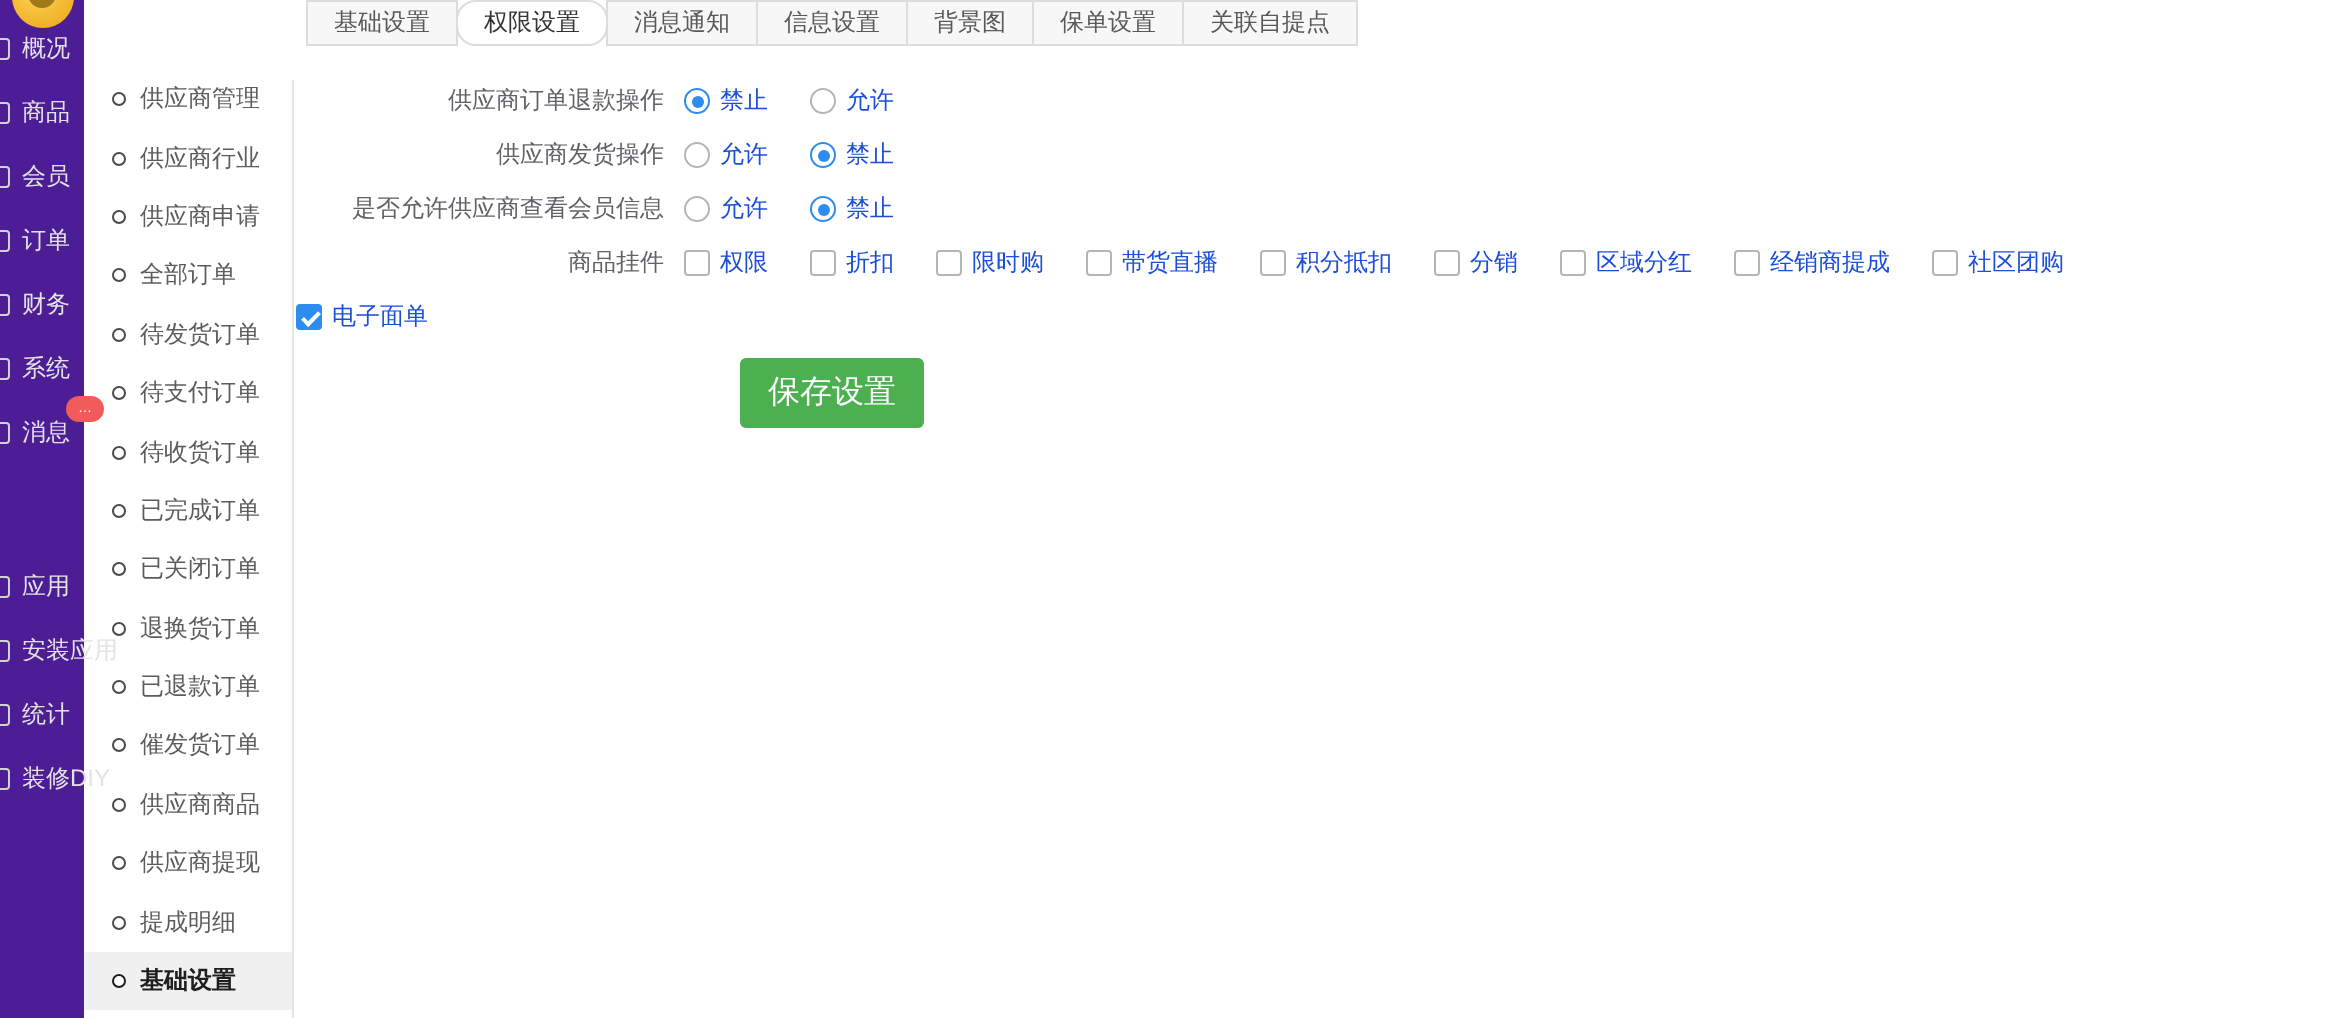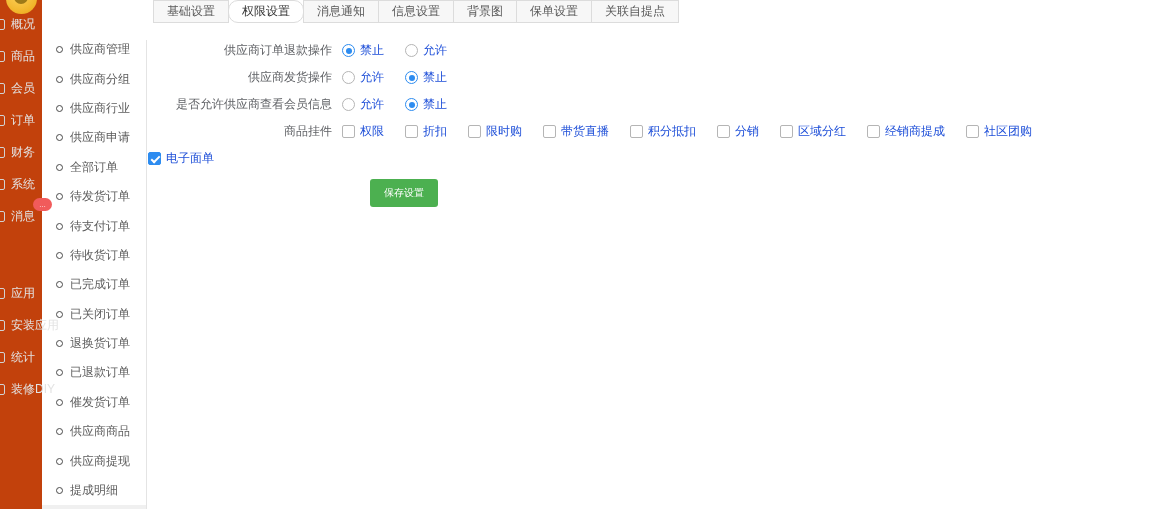--- a/index.html
+++ b/index.html
@@ -2,21 +2,21 @@
 <html><head>
 <meta charset="utf-8">
 <style>
   * { box-sizing: border-box; }
   html,body { margin:0; padding:0; }
   body {
     width:1169px; height:509px; overflow:hidden; position:relative;
     background:#fff; font-family:"Liberation Sans","DejaVu Sans",sans-serif;
   }
   
-  .dark-sidebar { position:absolute; left:0; top:0; width:42px; height:509px; background:#c2410c; z-index:2; }
+  .dark-sidebar { position:absolute; left:0; top:0; width:42px; height:509px; background:#4c1d95; z-index:2; }
   .logo { position:absolute; left:6px; top:-17px; width:31px; height:31px; border-radius:50%;
           background:radial-gradient(circle at 42% 35%, #ffd45e 0%, #f0b429 70%, #d99a16 100%); cursor:pointer; }
   .logo::after { content:""; position:absolute; left:8px; top:14px; width:14px; height:7px;
           border-radius:0 0 10px 10px; background:#6b5200; opacity:.65; }
   .side-group { display:flex; flex-direction:column; }
   #side-group-1 { margin-top:8px; }
   #side-group-2 { margin-top:45px; }
   .side-item { height:32px; display:flex; align-items:center; color:#e3e3e3; font-size:12px;
                cursor:pointer; white-space:nowrap; position:relative; }
   .side-icon { display:inline-block; width:11px; height:11px; border:1.5px solid #d2d2d2;
@@ -49,21 +49,21 @@
                 background:#fff; position:relative; flex:none; }
   .radio-icon.checked { border-color:#2d8cf0; }
   .radio-icon.checked::after { content:""; position:absolute; left:2.5px; top:2.5px; width:6px; height:6px;
                 border-radius:50%; background:#2d8cf0; }
   .checkbox-icon { width:13px; height:13px; border:1px solid #b5b5b5; border-radius:2px; margin-right:5px;
                 background:#fff; position:relative; flex:none; }
   .checkbox-icon.checked { background:#2d8cf0; border-color:#2d8cf0; }
   .checkbox-icon.checked::after { content:""; position:absolute; left:4px; top:1px; width:3px; height:7px;
                 border:solid #fff; border-width:0 2px 2px 0; transform:rotate(45deg); }
   .save-btn { margin:7px 0 0 222px; background:#4cb050; color:#fff; border:none; border-radius:3px;
-              font-size:10px; padding:7px 14px; cursor:pointer; font-family:inherit; display:block; }
+              font-size:16px; padding:7px 14px; cursor:pointer; font-family:inherit; display:block; }
 </style>
 </head>
 <body>
 
 <div class="app">
 
   <aside class="dark-sidebar">
     <div class="logo"></div>
     <nav class="side-group" id="side-group-1">
         <div class="side-item">
@@ -114,24 +114,20 @@
           <span>装修DIY</span>
         </div>
       </nav>
   </aside>
 
   <aside class="submenu">
     <div id="submenu-list">
         <div class="sub-item">
           <span class="sub-circle"></span>
           <span>供应商管理</span>
-        </div>
-        <div class="sub-item">
-          <span class="sub-circle"></span>
-          <span>供应商分组</span>
         </div>
         <div class="sub-item">
           <span class="sub-circle"></span>
           <span>供应商行业</span>
         </div>
         <div class="sub-item">
           <span class="sub-circle"></span>
           <span>供应商申请</span>
         </div>
         <div class="sub-item">

